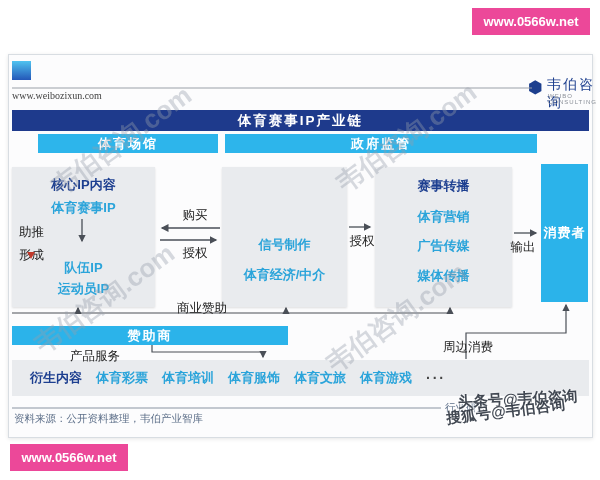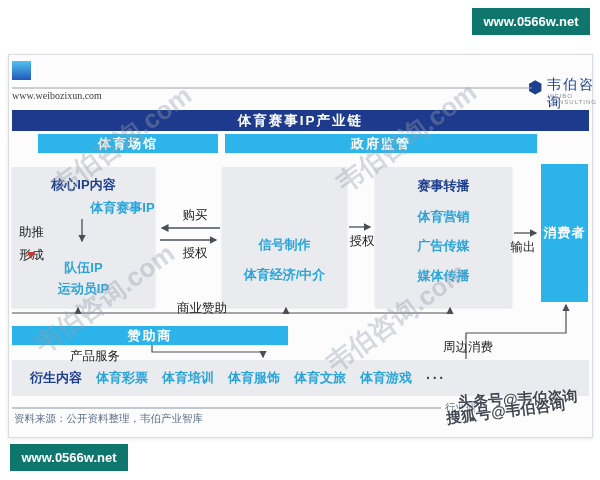--- a/index.html
+++ b/index.html
@@ -1,20 +1,20 @@
 <!DOCTYPE html>
 <html><head>
 <meta charset="utf-8">
 <style>
   html,body{margin:0;padding:0;}
   body{width:600px;height:480px;position:relative;background:#ffffff;
        font-family:"Liberation Sans","DejaVu Sans",sans-serif;overflow:hidden;}
   .abs{position:absolute;}
   
-  .wmbox{background:#0f766e;color:#fff;font-weight:bold;font-size:13px;
+  .wmbox{background:#ec4899;color:#fff;font-weight:bold;font-size:13px;
          display:flex;align-items:center;justify-content:center;z-index:20;}
   .wm-top{left:472px;top:8px;width:118px;height:27px;}
   .wm-bottom{left:10px;top:444px;width:118px;height:27px;}
   
   .card{left:8px;top:54px;width:583px;height:382px;background:#fcfcfd;
         border:1px solid #d8dde2;box-shadow:0 1px 4px rgba(0,0,0,.10);z-index:1;}
   .logo-sq{left:12px;top:61px;width:19px;height:19px;
            background:linear-gradient(180deg,#4fc3f0,#2457b8);z-index:2;}
   .site-url{left:12px;top:90px;font-size:10px;color:#3f3f3f;z-index:2;
             font-family:"Liberation Serif","DejaVu Serif",serif;}
@@ -86,21 +86,21 @@
 <div class="abs brand-hex">⬢</div>
 <div class="abs brand-name">韦伯咨询</div>
 <div class="abs brand-sub">WEIBO CONSULTING</div>
 
 <div class="abs title-bar">体育赛事IP产业链</div>
 <div class="abs cyanbar bar-left">体育场馆</div>
 <div class="abs cyanbar bar-right">政府监管</div>
 
 <div class="abs gbox box-core">
   <div class="bx-t" style="top:9px;">核心IP内容</div>
-  <div class="bx-i" style="top:32px;margin-left:39px;">体育赛事IP</div>
+  <div class="bx-i" style="top:32px;">体育赛事IP</div>
   <div class="side-lbl" style="top:57px;">助推</div>
   <div class="side-lbl" style="top:80px;">形成</div>
   <div class="bx-i" style="top:92px;">队伍IP</div>
   <div class="bx-i" style="top:113px;">运动员IP</div>
 </div>
 
 <div class="abs gbox box-op">
   <div class="bx-i" style="top:69px;">信号制作</div>
   <div class="bx-i" style="top:99px;">体育经济/中介</div>
 </div>

